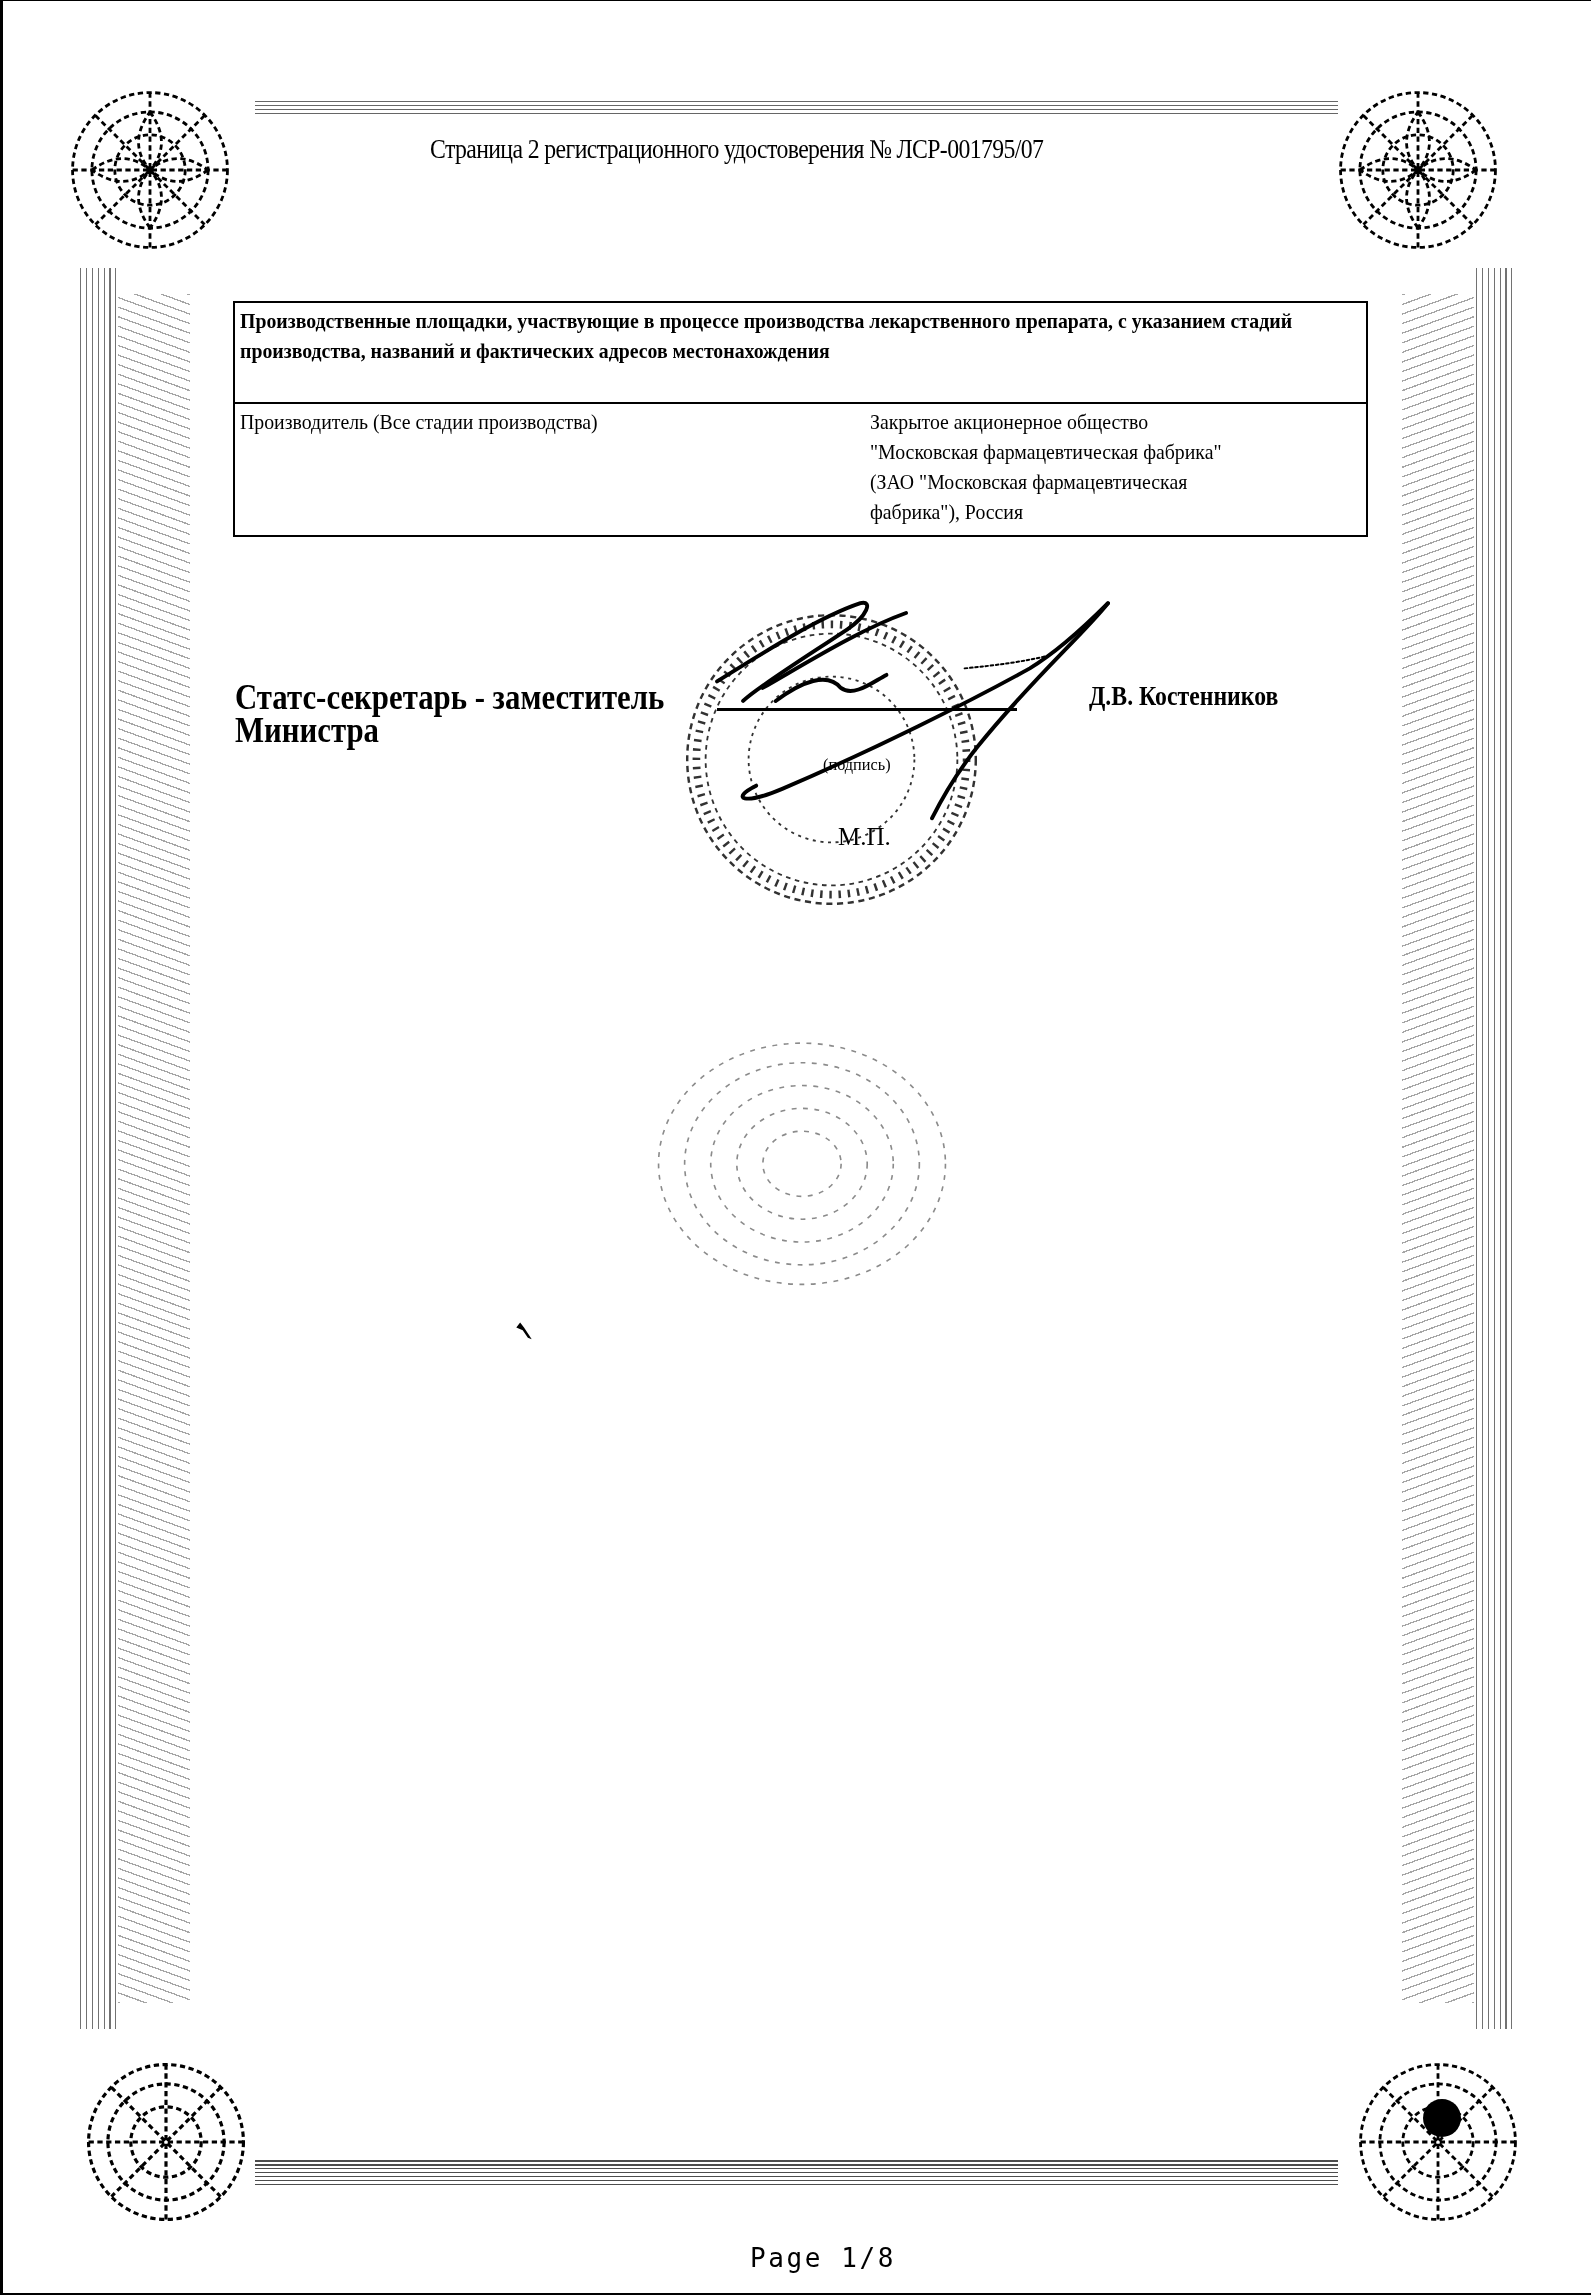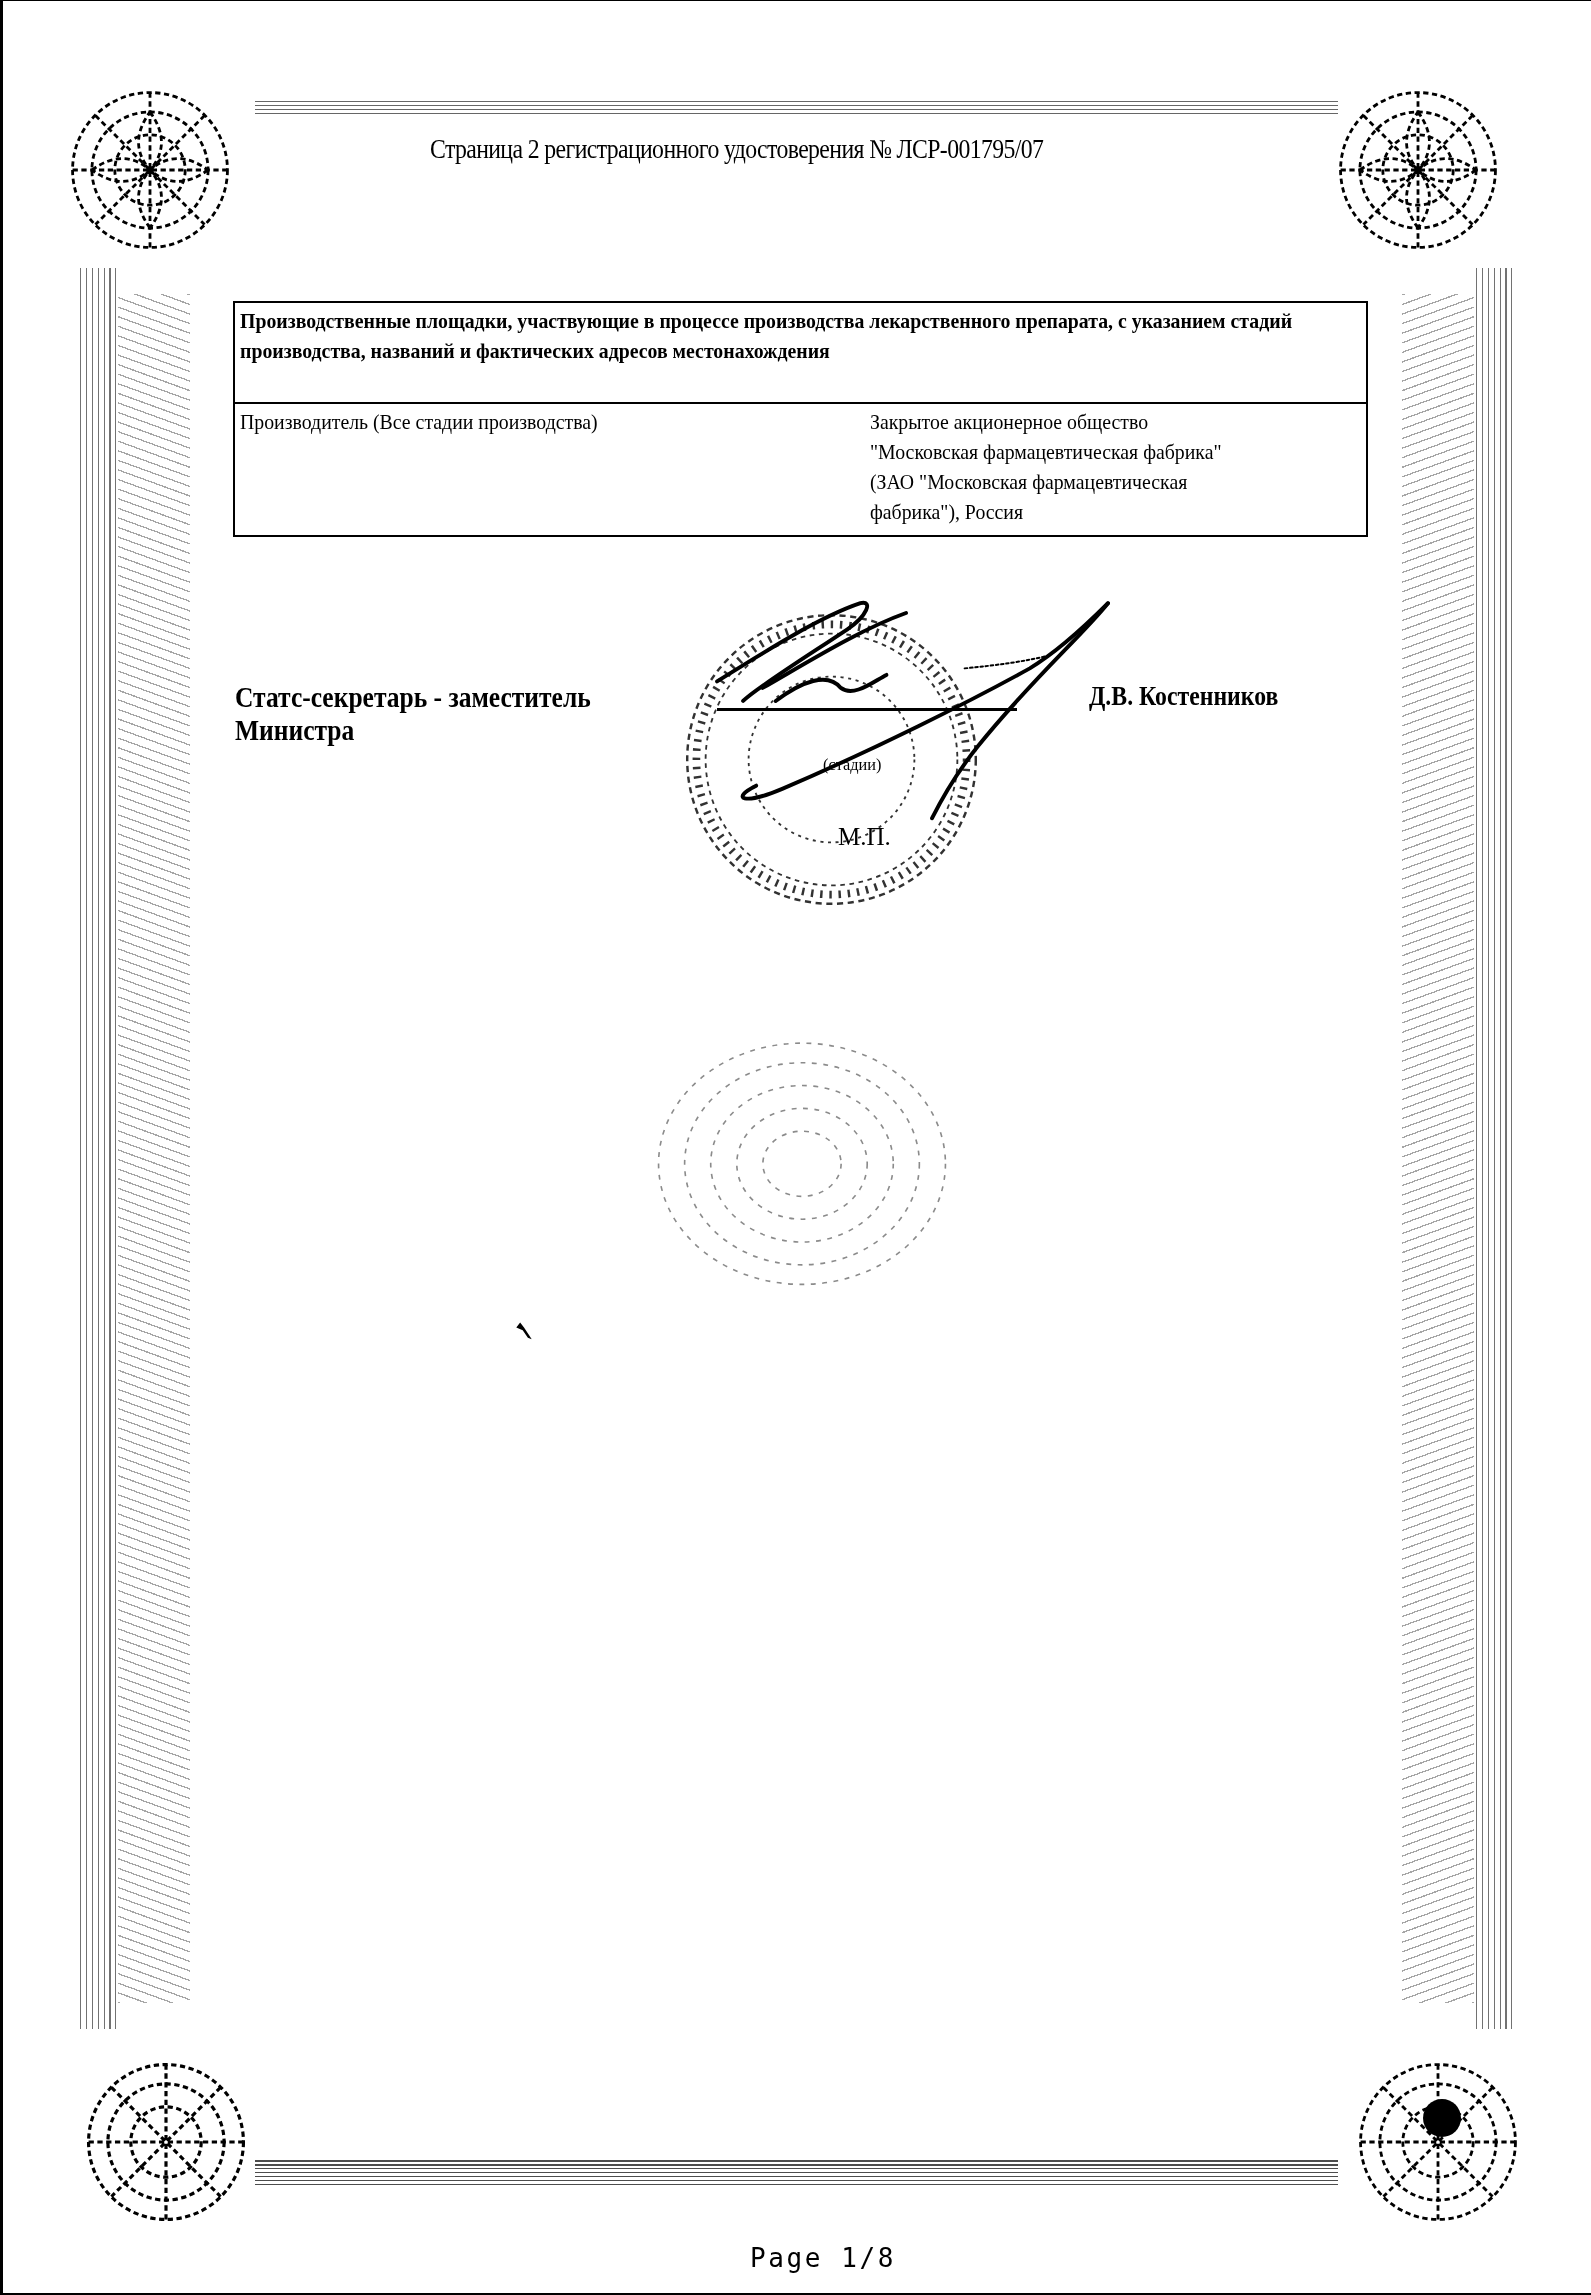--- a/index.html
+++ b/index.html
@@ -46,21 +46,21 @@
   table.sites { position: absolute; left: 233px; top: 301px; width: 1135px;
      border-collapse: collapse; font-size: 22px; line-height: 30px; }
   table.sites td { border: 2.6px solid #000; vertical-align: top; padding: 2.6px 3.9px 3.9px 5.2px; }
   .head-cell { font-weight: bold; height: 93px; }
   .head-text { display: inline-block; transform: scaleX(0.9); transform-origin: left top; width: 111%; }
   .role-cell { width: 626px; height: 124px; border-right: none !important; }
   .company-cell { border-left: none !important; padding-left: 0 !important; }
   .address-cell { height: 42px; }
   .narrow { display: inline-block; transform: scaleX(0.9); transform-origin: left top; white-space: nowrap; }
 
-  .sig-left { position: absolute; left: 235px; top: 681px; font-size: 29px; font-weight: bold; line-height: 33px; }
+  .sig-left { position: absolute; left: 235px; top: 681px; font-size: 35px; font-weight: bold; line-height: 33px; }
   .sig-left span { display: block; transform: scaleX(0.88); transform-origin: left top; white-space: nowrap; }
   .sig-line { position: absolute; left: 717px; top: 708px; width: 300px; height: 2.6px; background: #000; }
   .sig-name { position: absolute; left: 1089px; top: 681px; font-size: 27px; font-weight: bold; white-space: nowrap;
      transform: scaleX(0.88); transform-origin: left top; }
   .sig-caption { position: absolute; left: 823px; top: 755px; font-size: 16.3px; }
   .stamp-mp { position: absolute; left: 838px; top: 823px; font-size: 25px; }
 
   .stamp { position: absolute; left: 678px; top: 606px; width: 307px; height: 307px; opacity: .8; }
   .signature { position: absolute; left: 691px; top: 590px; width: 430px; height: 261px; }
 
@@ -188,21 +188,21 @@
     <path d="M40 140 C120 90 200 40 260 20 C280 15 270 40 240 60 C180 100 100 150 80 170"></path>
     <path d="M110 150 C180 110 260 60 330 35"></path>
     <path d="M130 170 C170 140 210 125 230 150 C250 165 280 140 300 130"></path>
     <path d="M100 300 C60 320 80 330 140 305 C280 245 430 170 520 120 C570 90 620 40 640 20"></path>
     <path d="M640 20 C600 70 520 140 440 240 C400 290 380 330 370 350"></path>
     <path d="M420 120 C470 115 510 110 550 100" stroke-width="3" stroke-dasharray="4 4"></path>
   </g>
     </svg>
 </div>
 
-<div class="sig-caption">(стадии)</div>
+<div class="sig-caption">(подпись)</div>
 <div class="stamp-mp">М.П.</div>
 
 <div class="sig-name">Д.В. Костенников</div>
 
 <div class="scan-artifact">
   <svg viewBox="0 0 28 30" width="100%" height="100%">
       <path d="M2 10 L8 2 L14 10 L22 22 L26 28 L20 26 L12 14 Z" fill="#000"></path>
     </svg>
 </div>
 

